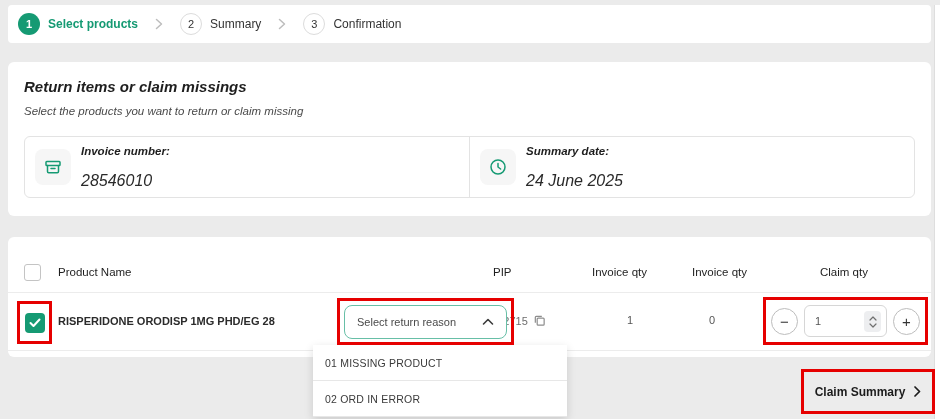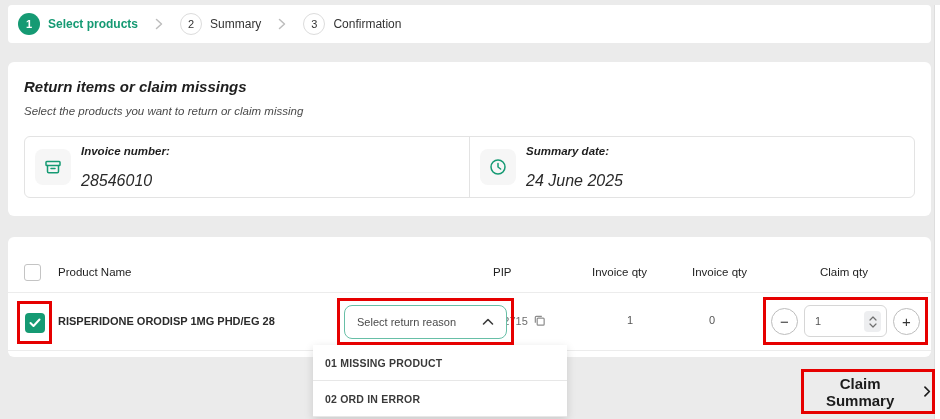--- a/index.html
+++ b/index.html
@@ -56,24 +56,24 @@
   .reason-select { width:163px; height:34px; background:#fff; border:1.5px solid #67bfa7; border-radius:8px; display:flex; align-items:center; justify-content:space-between; padding:0 12px; cursor:pointer; }
   .reason-select-text { font-size:11px; color:#4a4a4a; }
 
   .qty-btn { width:27px; height:27px; border-radius:50%; background:#fff; border:1.5px solid #bdbdbd; display:flex; align-items:center; justify-content:center; font-size:15px; color:#333; cursor:pointer; line-height:1; }
   .qty-input-wrap { position:relative; width:83px; height:32px; border:1px solid #d6d6d6; border-radius:6px; background:#fff; }
   .qty-input { width:100%; height:100%; border:none; outline:none; background:transparent; font-size:11px; color:#555; padding-left:10px; font-family:"Liberation Sans", sans-serif; }
   .qty-spinner { position:absolute; right:5px; top:5px; width:17px; height:21px; background:#edeef0; border-radius:4px; display:flex; flex-direction:column; align-items:center; justify-content:center; gap:2px; cursor:pointer; }
 
   
   .reason-menu { position:absolute; left:313px; top:345px; width:254px; background:#fff; box-shadow:0 3px 9px rgba(0,0,0,0.14); z-index:30; }
-  .reason-option { height:36px; display:flex; align-items:center; padding-left:12px; font-size:10.5px; font-weight:bold; letter-spacing:0.2px; color:#3a3a3a; border-bottom:1px solid #e7e7e7; cursor:pointer; }
-
-  
-  .claim-btn { width:126px; height:37px; background:#ececec; border:none; border-radius:4px; display:flex; align-items:center; justify-content:center; gap:9px; font-size:15px; font-weight:bold; color:#1c1c1c; cursor:pointer; font-family:"Liberation Sans", sans-serif; }
+  .reason-option { height:36px; display:flex; align-items:center; padding-left:12px; font-size:10.5px; font-weight:normal; letter-spacing:0.2px; color:#3a3a3a; border-bottom:1px solid #e7e7e7; cursor:pointer; }
+
+  
+  .claim-btn { width:126px; height:37px; background:#ececec; border:none; border-radius:4px; display:flex; align-items:center; justify-content:center; gap:9px; font-size:12px; font-weight:bold; color:#1c1c1c; cursor:pointer; font-family:"Liberation Sans", sans-serif; }
 </style>
 </head>
 <body>
 
 <div class="screen">
   <div class="gutter"></div>
 
   <div class="stepper">
     <div class="step">
       <div class="step-circle active">1</div>

